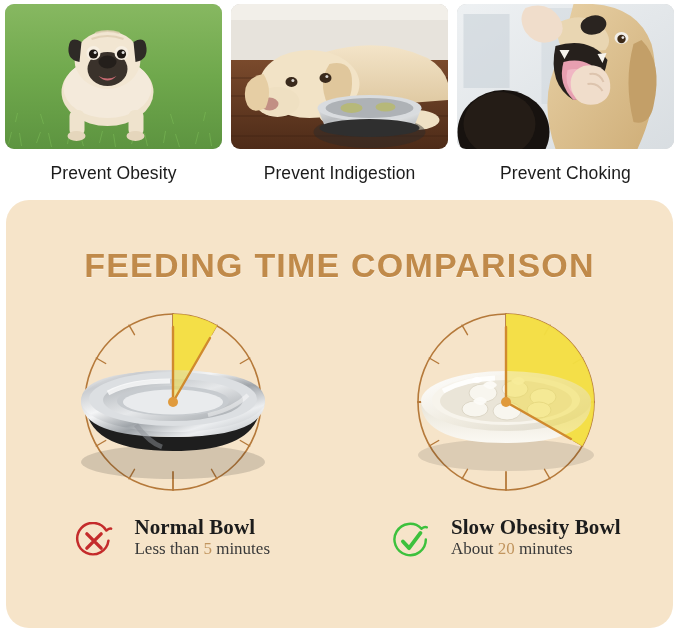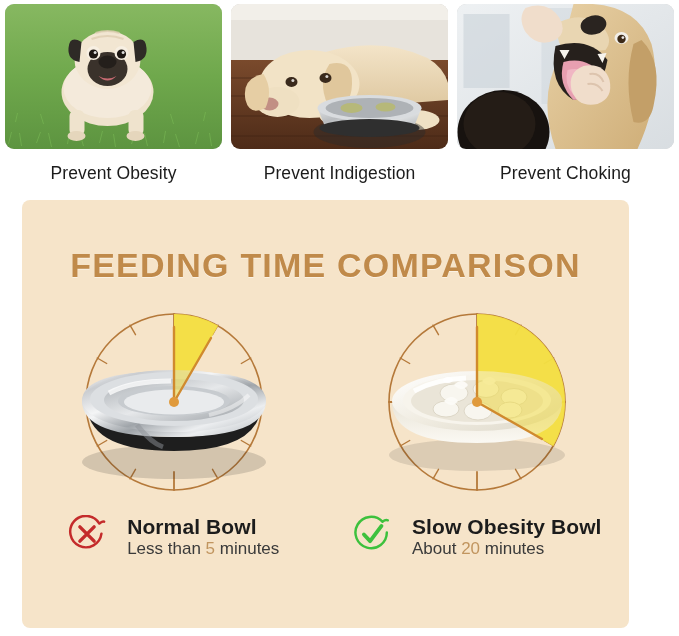--- a/index.html
+++ b/index.html
@@ -44,26 +44,25 @@
     color: #1c1c1c;
     letter-spacing: .1px;
     white-space: nowrap;
   }
 
   
   .panel {
     position: absolute;
     left: 6px;
     top: 200px;
-    width: 607px;
+    width: 667px;
     height: 428px;
     background: #f6e4c9;
-    border-radius: 8px;
+    border-radius: 23px;
     box-sizing: border-box;
-    margin-left: 16px;
   }
   .panel-title {
     text-align: center;
     margin-top: 46px;
     font-size: 34px;
     font-weight: bold;
     letter-spacing: 1.2px;
     color: #c08a4a;
     text-shadow: 0 1px 0 rgba(255,255,255,.5);
   }
@@ -82,23 +81,24 @@
   .dial-wrap {
     position: relative;
     width: 230px;
     height: 212px;
   }
   .dial-wrap svg { position: absolute; left: 0; top: 0; }
 
   
   .result {
     display: flex;
-    align-items: flex-start;
+    align-items: flex-end;
     gap: 21px;
     margin-top: 6px;
+    font-family: Liberation Serif, serif;
   }
   .result-icon { width: 38px; height: 38px; flex: none; }
   .result-text { display: flex; flex-direction: column; }
   .result-title {
     font-size: 21px;
     font-weight: bold;
     color: #1c1c1c;
     line-height: 1.16;
     letter-spacing: .1px;
     white-space: nowrap;

